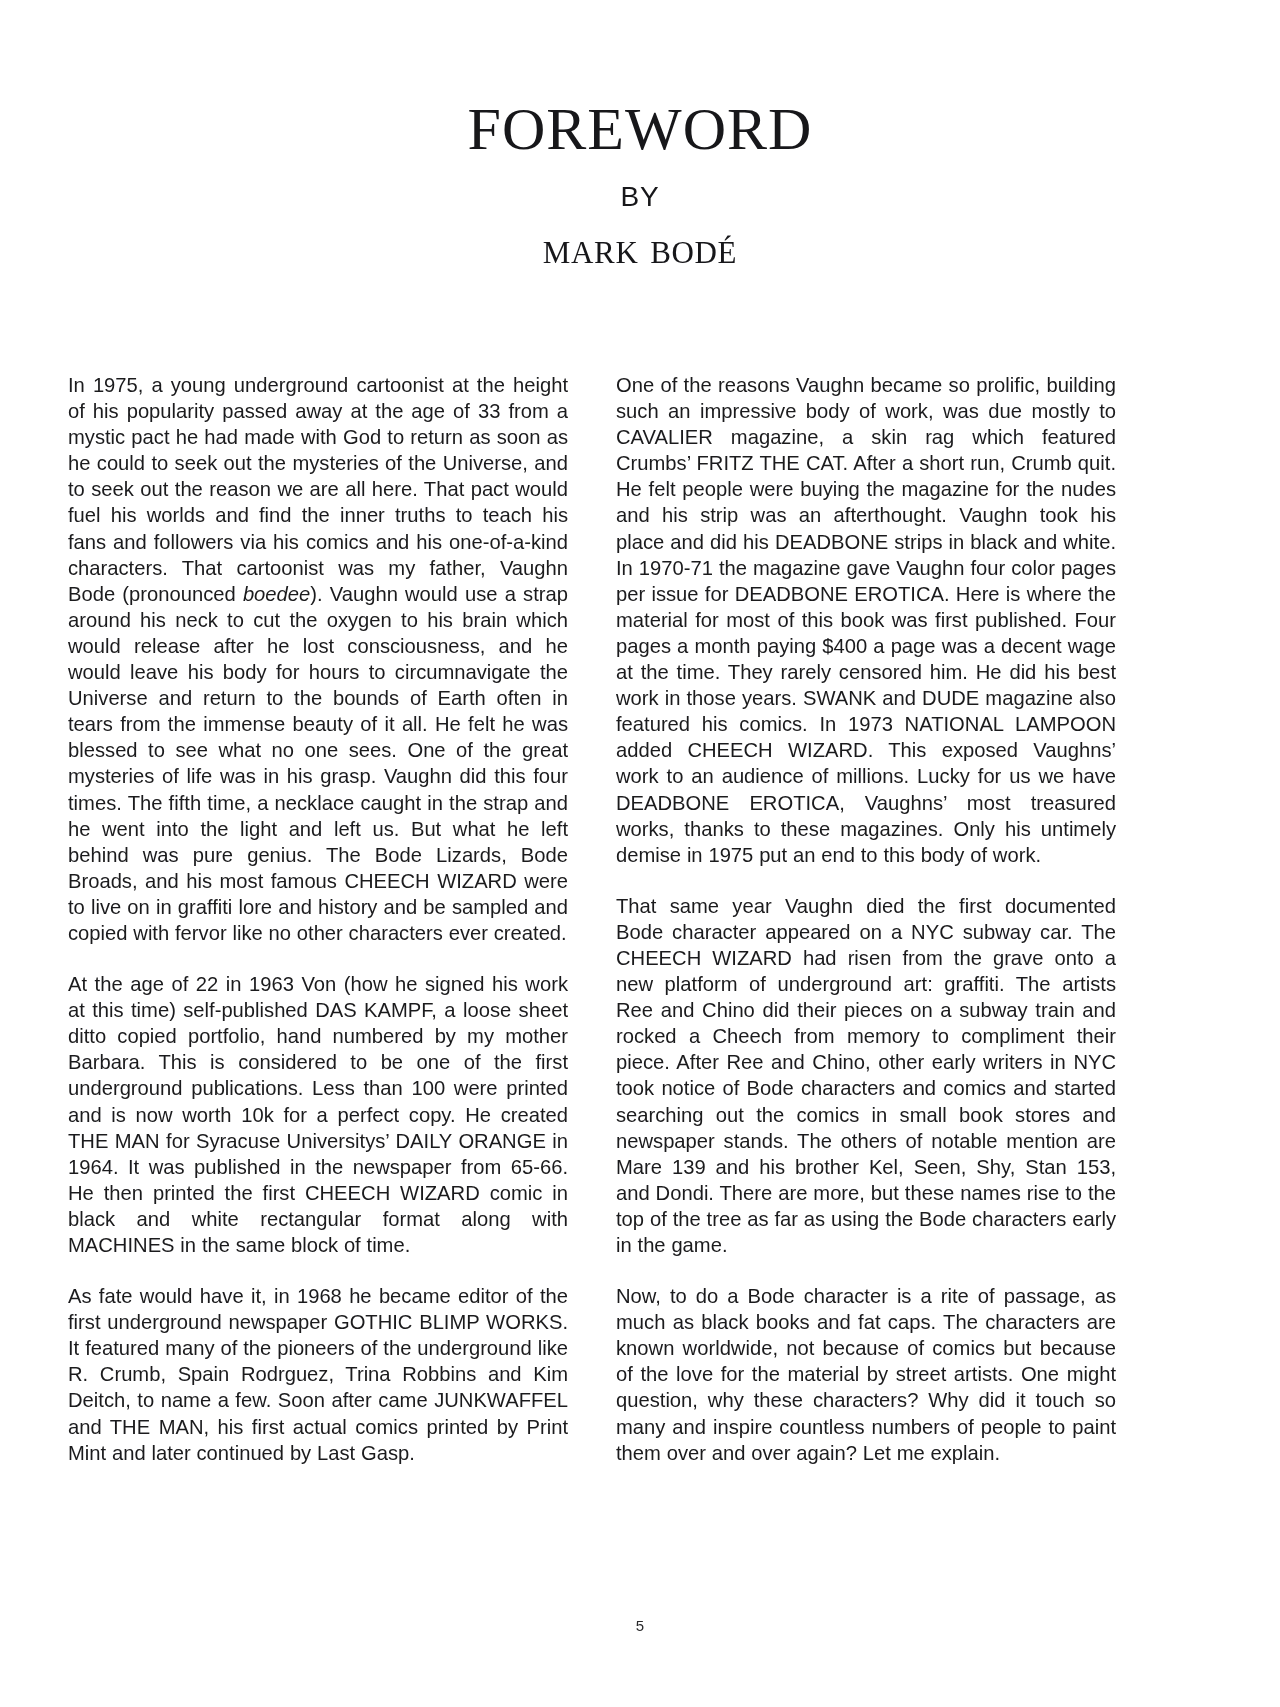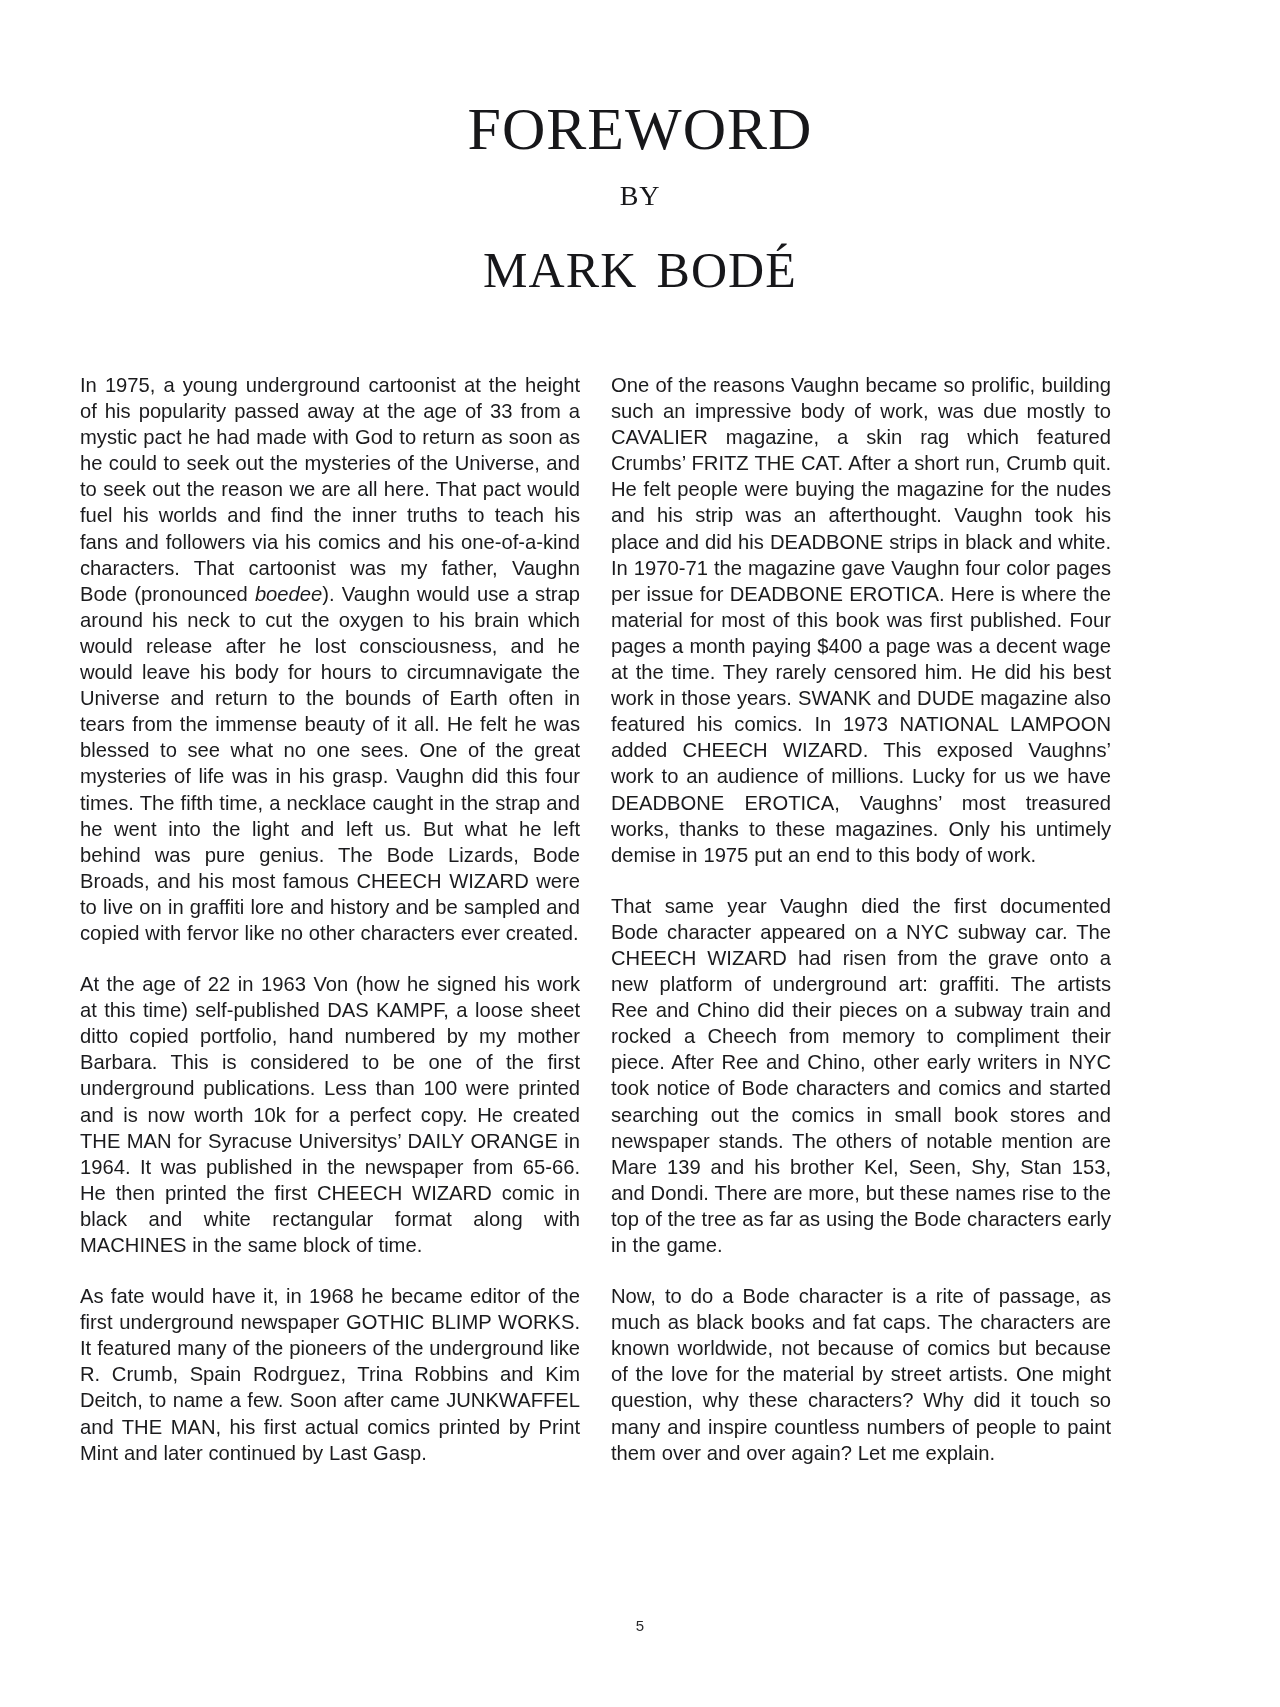--- a/index.html
+++ b/index.html
@@ -29,46 +29,46 @@
     font-size: 86px;
     line-height: 0.98;
     letter-spacing: 0.012em;
     font-variant: small-caps;
     text-transform: lowercase;
     font-weight: 400;
     margin: 0;
   }
   .title-main::first-letter { font-size: 1em; }
   .title-by {
-    font-family: Liberation Serif, serif;
+    font-family: Liberation Sans, sans-serif;
     font-size: 40px;
     font-variant: small-caps;
     text-transform: lowercase;
     letter-spacing: 0.02em;
     margin: 10px 0 0 0;
     line-height: 1;
   }
   .title-author {
     font-family: "Liberation Serif", "DejaVu Serif", serif;
-    font-size: 72px;
+    font-size: 44px;
     font-variant: small-caps;
     text-transform: lowercase;
     letter-spacing: 0.015em;
     margin: 14px 0 0 0;
     line-height: 1.04;
   }
 
   
   .columns {
     position: absolute;
-    left: 80px;
+    left: 68px;
     top: 372px;
     width: 1066px;
     display: flex;
-    gap: 31px;
+    gap: 48px;
     align-items: center;
   }
   .col {
     width: 500px;
     flex: 0 0 500px;
   }
   .col p {
     font-family: "Liberation Sans", "DejaVu Sans", sans-serif;
     font-size: 20.2px;
     line-height: 26.1px;

